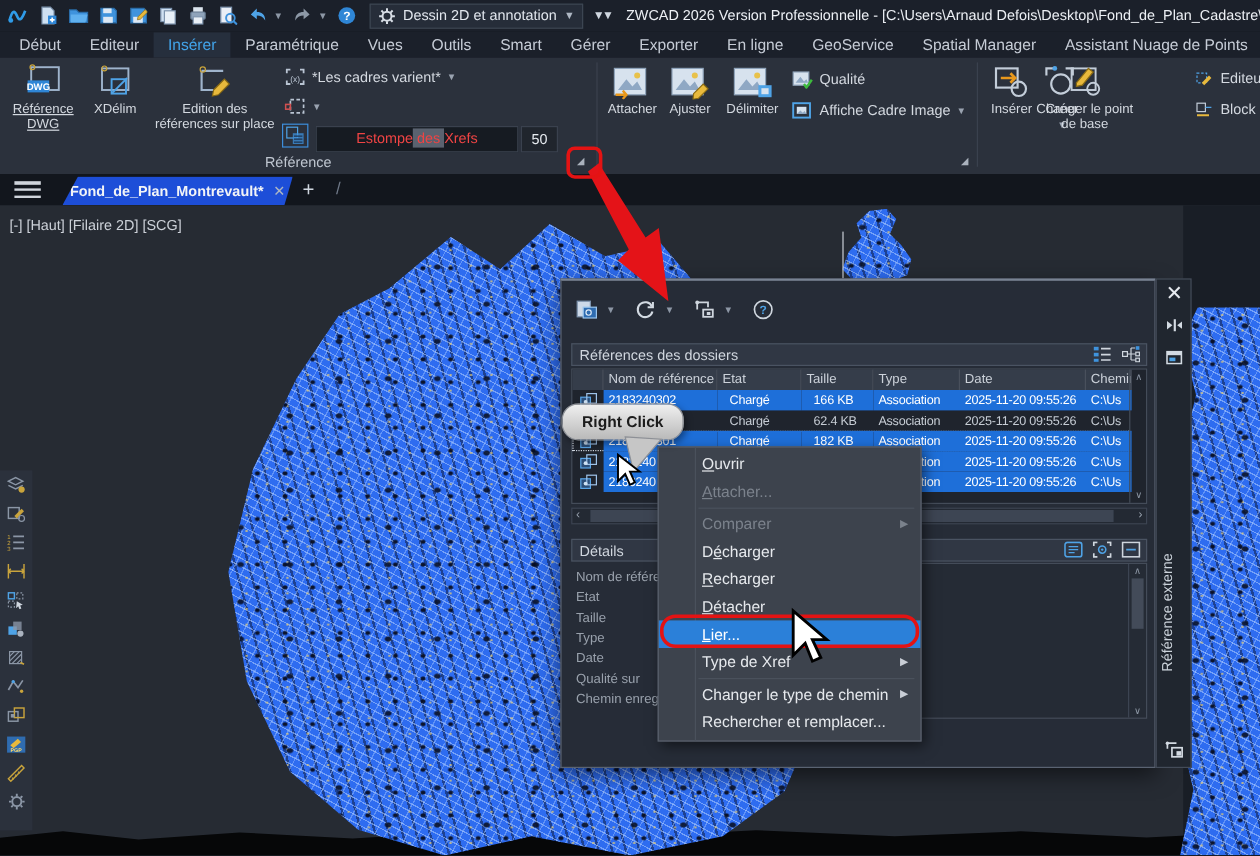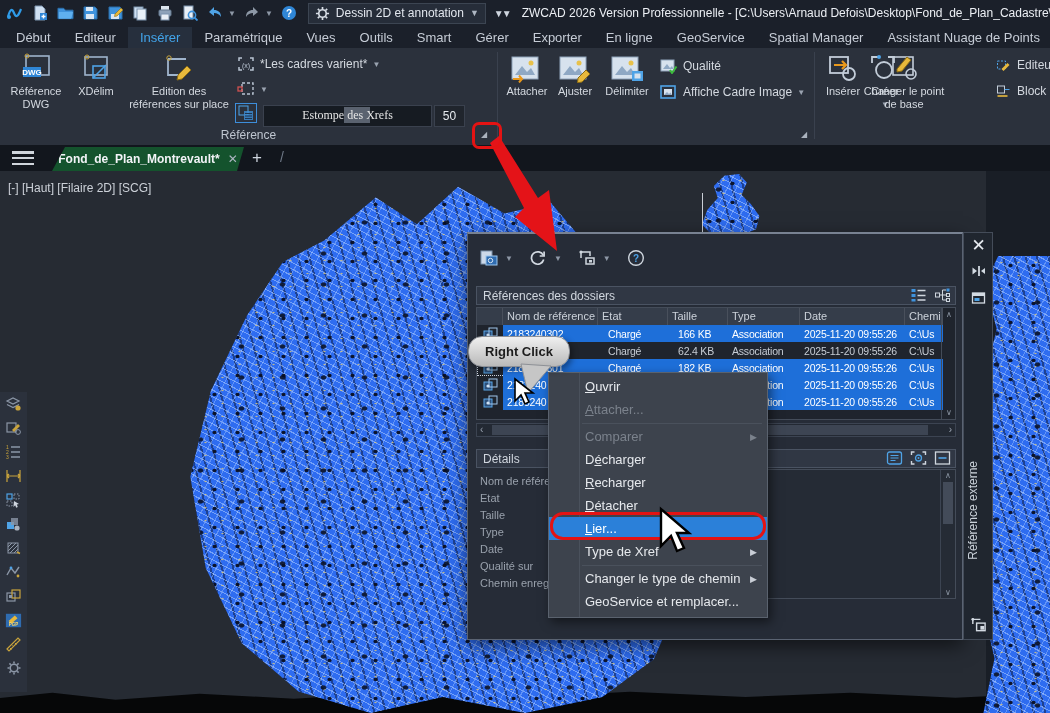--- a/index.html
+++ b/index.html
@@ -25,29 +25,29 @@
   
   #ribbon{left:0;top:48px;width:1050px;height:97px;background:#2b313c;}
   .vsep{position:absolute;top:4px;bottom:6px;width:1px;background:#3a414e;}
   .panel-label{position:absolute;top:80px;height:15px;font-size:12px;color:#bfc6d0;text-align:center;}
   .bigbtn{position:absolute;top:5px;display:flex;flex-direction:column;align-items:center;font-size:11px;color:#d4d9e0;text-align:center;line-height:13px;}
   .bigbtn .lbl{margin-top:2px;}
   .rowbtn{position:absolute;display:flex;align-items:center;gap:5px;font-size:12px;color:#d4d9e0;white-space:nowrap;}
   .caret{color:#9aa3b0;font-size:8px;}
   #estompe-track{position:absolute;left:263px;top:57px;width:167px;height:20px;background:#161b22;border:1px solid #3a414e;}
   #estompe-handle{position:absolute;left:80px;top:1px;width:26px;height:16px;background:#5a London6b;background:#5a626f;}
-  #estompe-text{position:absolute;left:0;top:2px;width:100%;text-align:center;font-size:12px;color:#e5e5e5;font-family:Liberation Serif, serif;}
+  #estompe-text{position:absolute;left:0;top:2px;width:100%;text-align:center;font-size:12px;color:#ef4444;}
   #estompe-val{position:absolute;left:434px;top:57px;width:29px;height:20px;background:#20252d;border:1px solid #3a414e;
      font-size:12px;color:#e6eaef;display:flex;align-items:center;justify-content:center;}
   .expander{position:absolute;width:16px;height:14px;color:#aab2bd;font-size:8px;display:flex;align-items:center;justify-content:center;}
   
   #doctabs{left:0;top:145px;width:1050px;height:26px;background:#12161d;}
   #hamburger{position:absolute;left:12px;top:6px;width:22px;height:14px;display:flex;flex-direction:column;justify-content:space-between;}
   #hamburger span{height:2.5px;background:#d0d5dc;}
-  #doc-tab{position:absolute;left:52px;top:2px;width:192px;height:24px;background:#14532d;
+  #doc-tab{position:absolute;left:52px;top:2px;width:192px;height:24px;background:#1d4ed8;
      clip-path:polygon(13px 0,100% 0,calc(100% - 7px) 100%,0 100%);
      display:flex;align-items:center;justify-content:center;gap:8px;font-size:12px;font-weight:bold;color:#f2f4f7;}
   #doc-tab .x{color:#aeb7c3;font-weight:normal;font-size:12px;}
   #tab-plus{position:absolute;left:252px;top:3px;font-size:17px;color:#cfd6df;}
   #tab-slash{position:absolute;left:280px;top:4px;font-size:14px;color:#6e7887;}
   
   #canvas{left:0;top:171px;width:1050px;height:542px;background:#262b33;overflow:hidden;}
   #dark-right{left:986px;top:0;width:64px;height:542px;background:#191e26;z-index:1;}
   #black-band{left:0;top:519px;width:1050px;height:23px;background:#060708;z-index:2;
     clip-path:polygon(0 35%,5% 12%,11% 42%,19% 16%,28% 38%,38% 10%,50% 32%,60% 8%,71% 30%,81% 12%,91% 34%,100% 14%,100% 100%,0 100%);}
@@ -233,21 +233,21 @@
       <div class="mtab">En ligne</div>
       <div class="mtab">GeoService</div>
       <div class="mtab">Spatial Manager</div>
       <div class="mtab">Assistant Nuage de Points</div>
     </div>
 
 </div>
 
 <div class="abs" id="ribbon">
 
-  <div class="bigbtn" style="left:6px;width:60px;">
+  <div class="bigbtn" style="left:6px;width:60px;text-decoration:underline;">
     <span id="ic-dwg">
         <svg width="34" height="30" viewBox="0 0 34 30">
           <rect x="7" y="3" width="23" height="19" fill="none" stroke="#9fb4cc" stroke-width="1.6"></rect>
           <circle cx="8" cy="3" r="2" fill="none" stroke="#c9a43c"></circle>
           <rect x="4" y="14" width="18" height="10" fill="#2f86d6"></rect>
           <text x="13" y="22" font-size="8" fill="#fff" text-anchor="middle" font-weight="bold">DWG</text>
         </svg>
       </span>
     <span class="lbl">Référence DWG</span>
   </div>
@@ -762,21 +762,21 @@
       <div class="mi disabled">Comparer<span class="sub">▶</span></div>
       <div class="mi">D<u>é</u>charger</div>
       <div class="mi"><u>R</u>echarger</div>
       <div class="mi"><u>D</u>étacher</div>
       <div class="mi hl"><u>L</u>ier...</div>
       <div class="mi">Type de Xref<span class="sub">▶</span></div>
       <div class="msep">
         <div></div>
       </div>
       <div class="mi">Changer le type de chemin<span class="sub">▶</span></div>
-      <div class="mi">GeoService et remplacer...</div>
+      <div class="mi">Rechercher et remplacer...</div>
     </div>
 </div>
 
 <div class="abs" id="red-exp-box"></div>
 <div class="abs" id="red-lier-box"></div>
 <svg class="abs" id="red-arrow" width="120" height="145">
   <polygon points="39,16 78,78 89,70 97,131 55,97 64,88 30,23" fill="#e41318"></polygon>
 </svg>
 <div class="abs" id="balloon">
   <span>Right Click</span>

